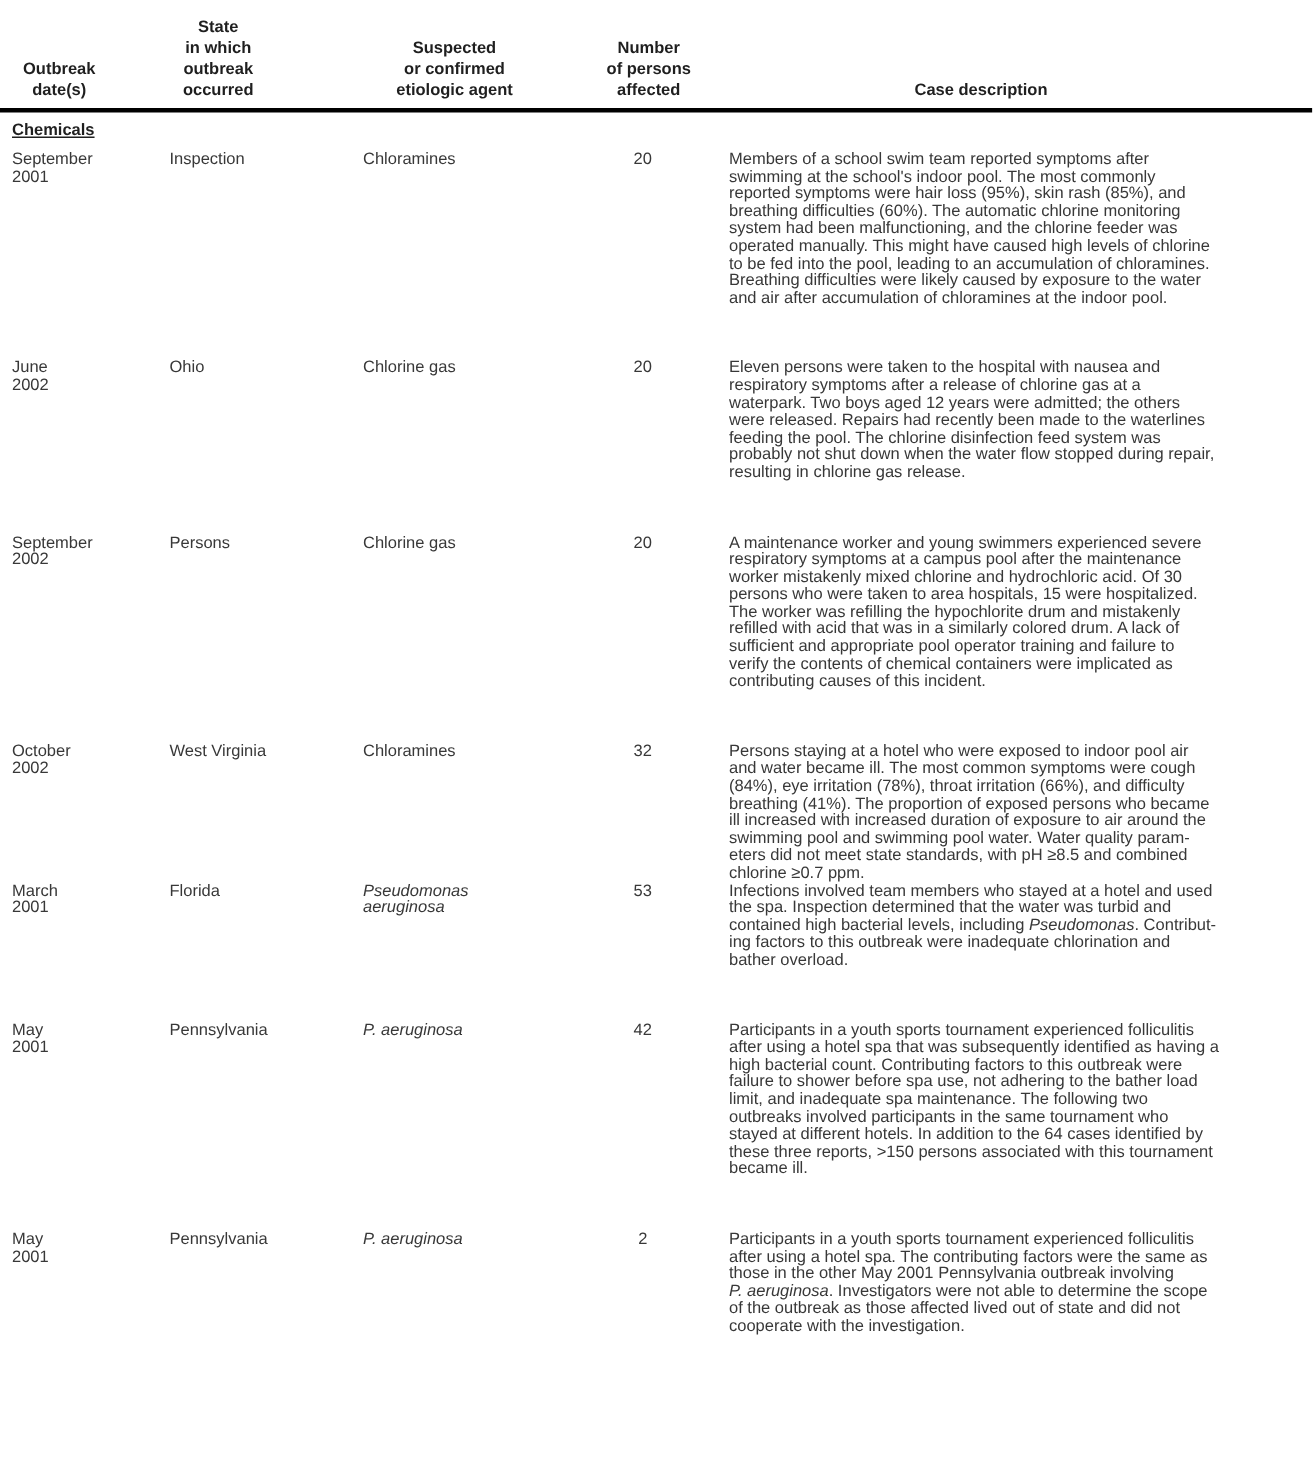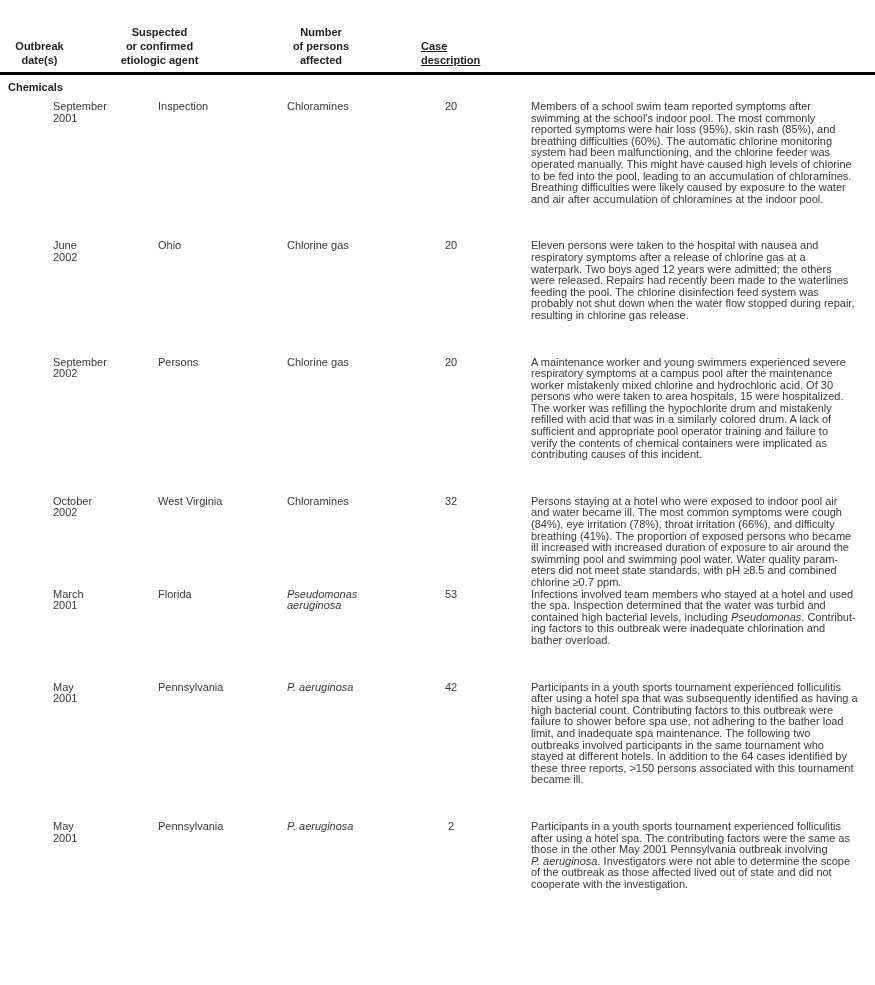--- a/index.html
+++ b/index.html
@@ -27,44 +27,49 @@
     text-align: center;
     font-weight: 700;
     white-space: pre-line;
     line-height: 14px;
     padding-bottom: 5px;
     color: var(--heading, #1f1f1f);
   }
   .h1 { padding-right: 42px; }
   .h2 { padding-right: 64px; }
   .h3 { padding-right: 36px; }
-  .h5 { padding-left: 21px; padding-right: 40px; text-decoration: underline; }
-  .cell { white-space: pre-line; padding-right: 8px; margin-left: 45px; }
+  .h5 { padding-left: 21px; padding-right: 40px; }
+  .cell { white-space: pre-line; padding-right: 8px; }
   .num  { text-align: center; white-space: pre-line; }
   .desc { white-space: pre; padding-left: 21px; padding-right: 0; }
   .section-heading {
     font-weight: 700;
     color: var(--heading, #1f1f1f);
     margin: 6px 0 7px 8px;
     line-height: 13px;
+    text-decoration: underline;
   }
   .section-other .section-heading { margin-top: 14px; }
   .data-row { margin-bottom: 35px; }
   .data-row:last-child { margin-bottom: 0; }
   i { }
 </style>
 </head>
 <body>
 
 <div class="page">
   <div>
 
     <div class="grid-row header-row">
       <div class="hcell h1">Outbreak
 date(s)</div>
+      <div class="hcell h2">State
+in which
+outbreak
+occurred</div>
       <div class="hcell h3">Suspected
 or confirmed
 etiologic agent</div>
       <div class="hcell">Number
 of persons
 affected</div>
       <div class="hcell h5">Case description</div>
     </div>
 
     <div class="section section-chemicals">

